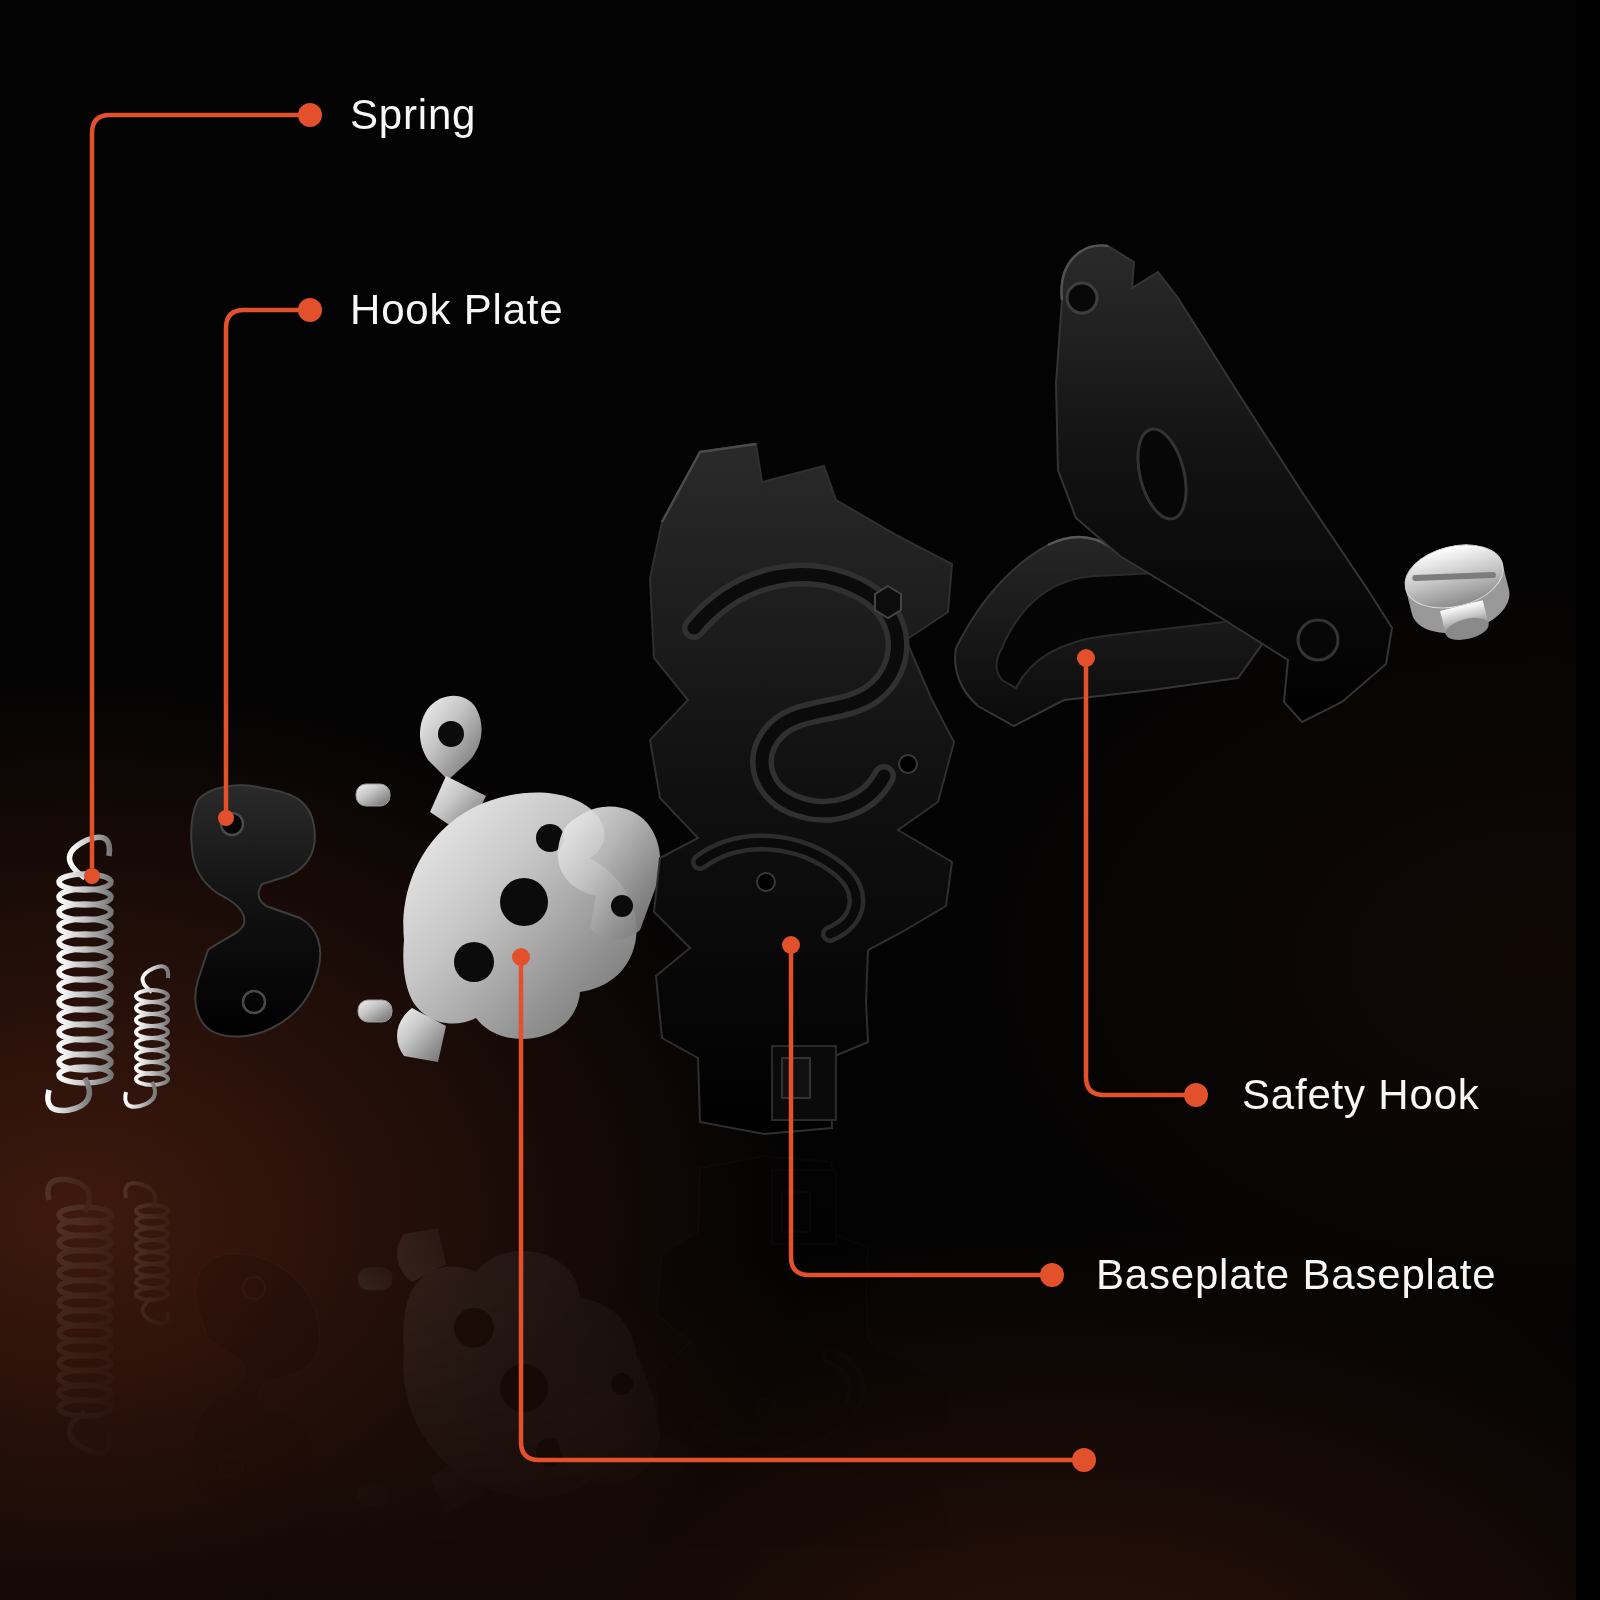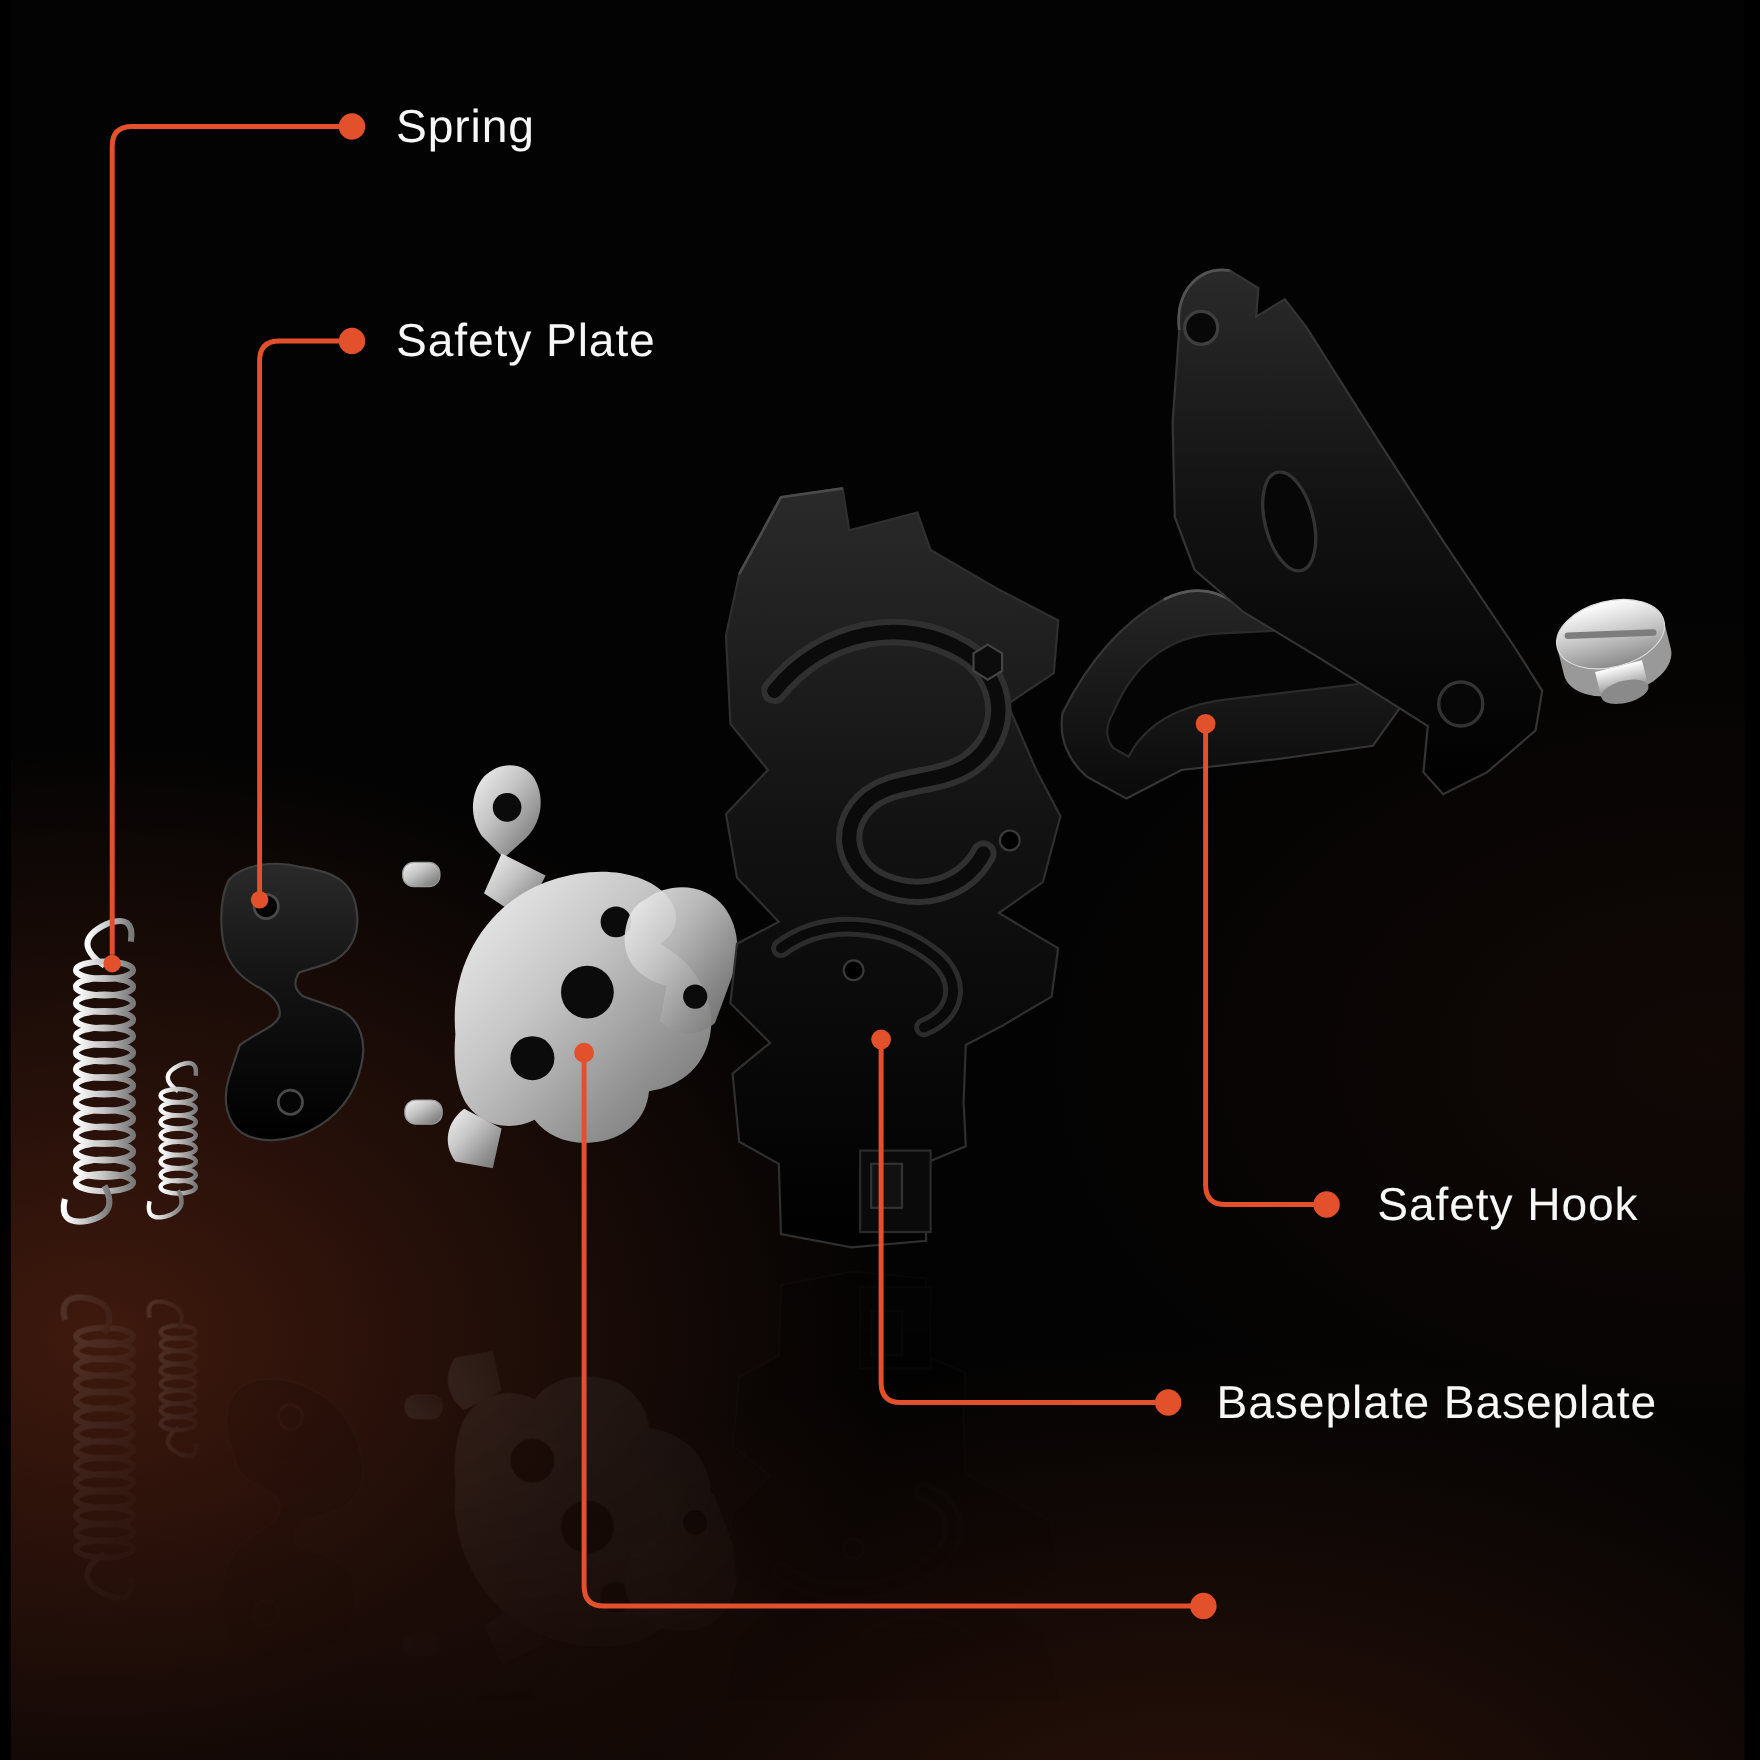--- a/index.html
+++ b/index.html
@@ -4,21 +4,20 @@
 <style>
   html,body{margin:0;padding:0;background:#000;}
   .stage{
     position:relative;width:1576px;height:1600px;overflow:hidden;
     background:
       radial-gradient(1100px 820px at 5% 76%, rgba(122,47,24,.50), rgba(0,0,0,0) 66%),
       radial-gradient(1250px 720px at 68% 106%, rgba(108,42,20,.38), rgba(0,0,0,0) 66%),
       radial-gradient(900px 600px at 98% 60%, rgba(60,24,12,.25), rgba(0,0,0,0) 70%),
       #030303;
     font-family:"Liberation Sans", sans-serif;
-    margin-left:10px;
   }
   .stage svg{position:absolute;inset:0;}
   .label{
     position:absolute;transform:translateY(-50%);
     color:#f7f7f7;font-size:42px;font-weight:400;letter-spacing:.8px;
     white-space:nowrap;
   }
   .callout{stroke:var(--accent,#e2512b);stroke-width:4.5;fill:none;}
   .dot{fill:var(--accent,#e2512b);}
 </style>
@@ -188,17 +187,17 @@
       <circle class="dot" cx="1052" cy="1275" r="12"></circle>
     </g>
     <g>
       <path class="callout" d="M521 960 L521 1442 Q521 1460 539 1460 L1084 1460"></path>
       <circle class="dot" cx="521" cy="957" r="9"></circle>
       <circle class="dot" cx="1084" cy="1460" r="12"></circle>
     </g>
   </svg>
 
   <div class="label" style="left:350px;top:115px;">Spring</div>
-  <div class="label" style="left:350px;top:310px;">Safety Plate</div>
+  <div class="label" style="left:350px;top:310px;">Hook Plate</div>
   <div class="label" style="left:1242px;top:1095px;">Safety Hook</div>
   <div class="label" style="left:1096px;top:1275px;">Baseplate Baseplate</div>
 
 </div>
 
 </body></html>

